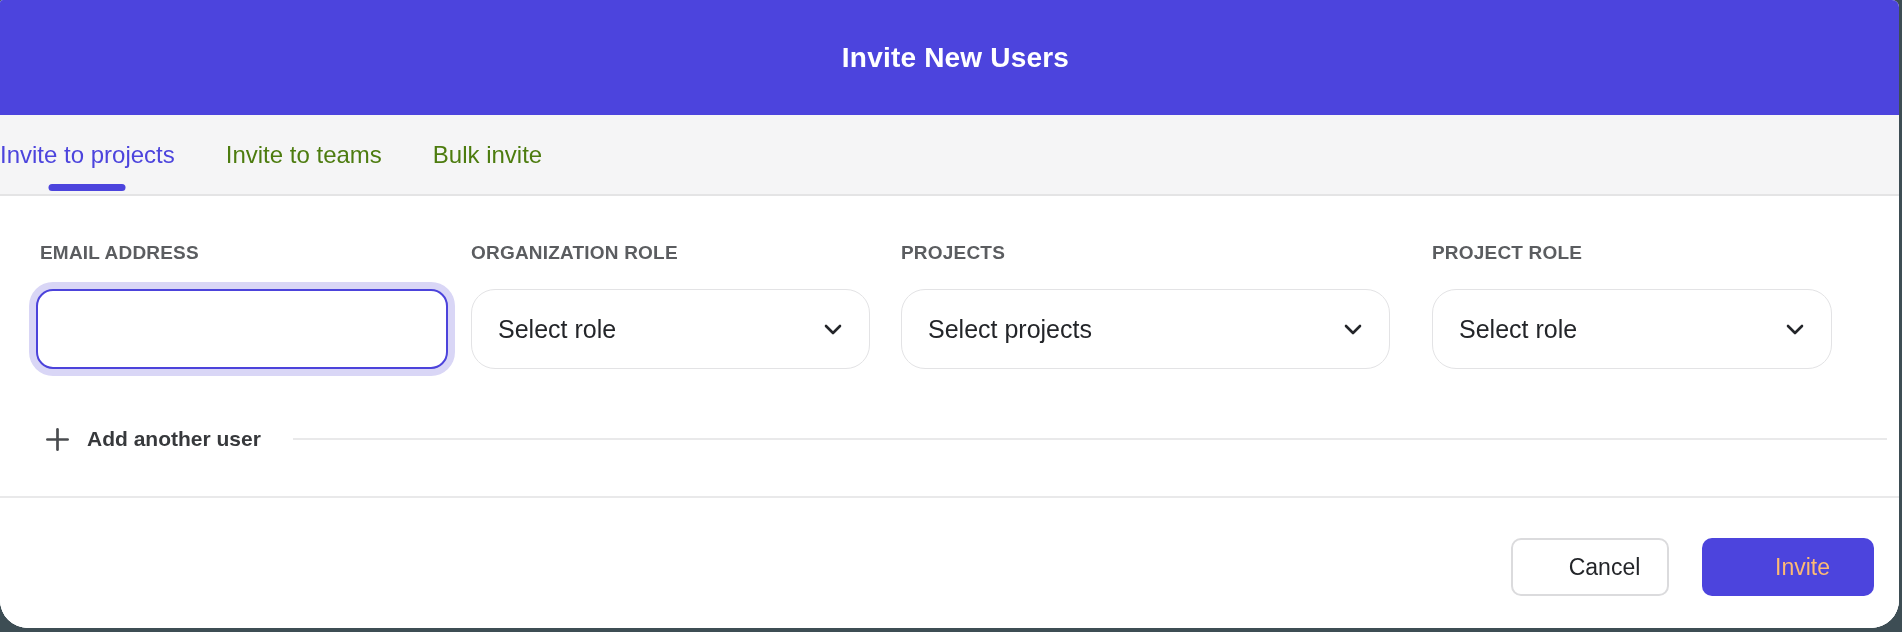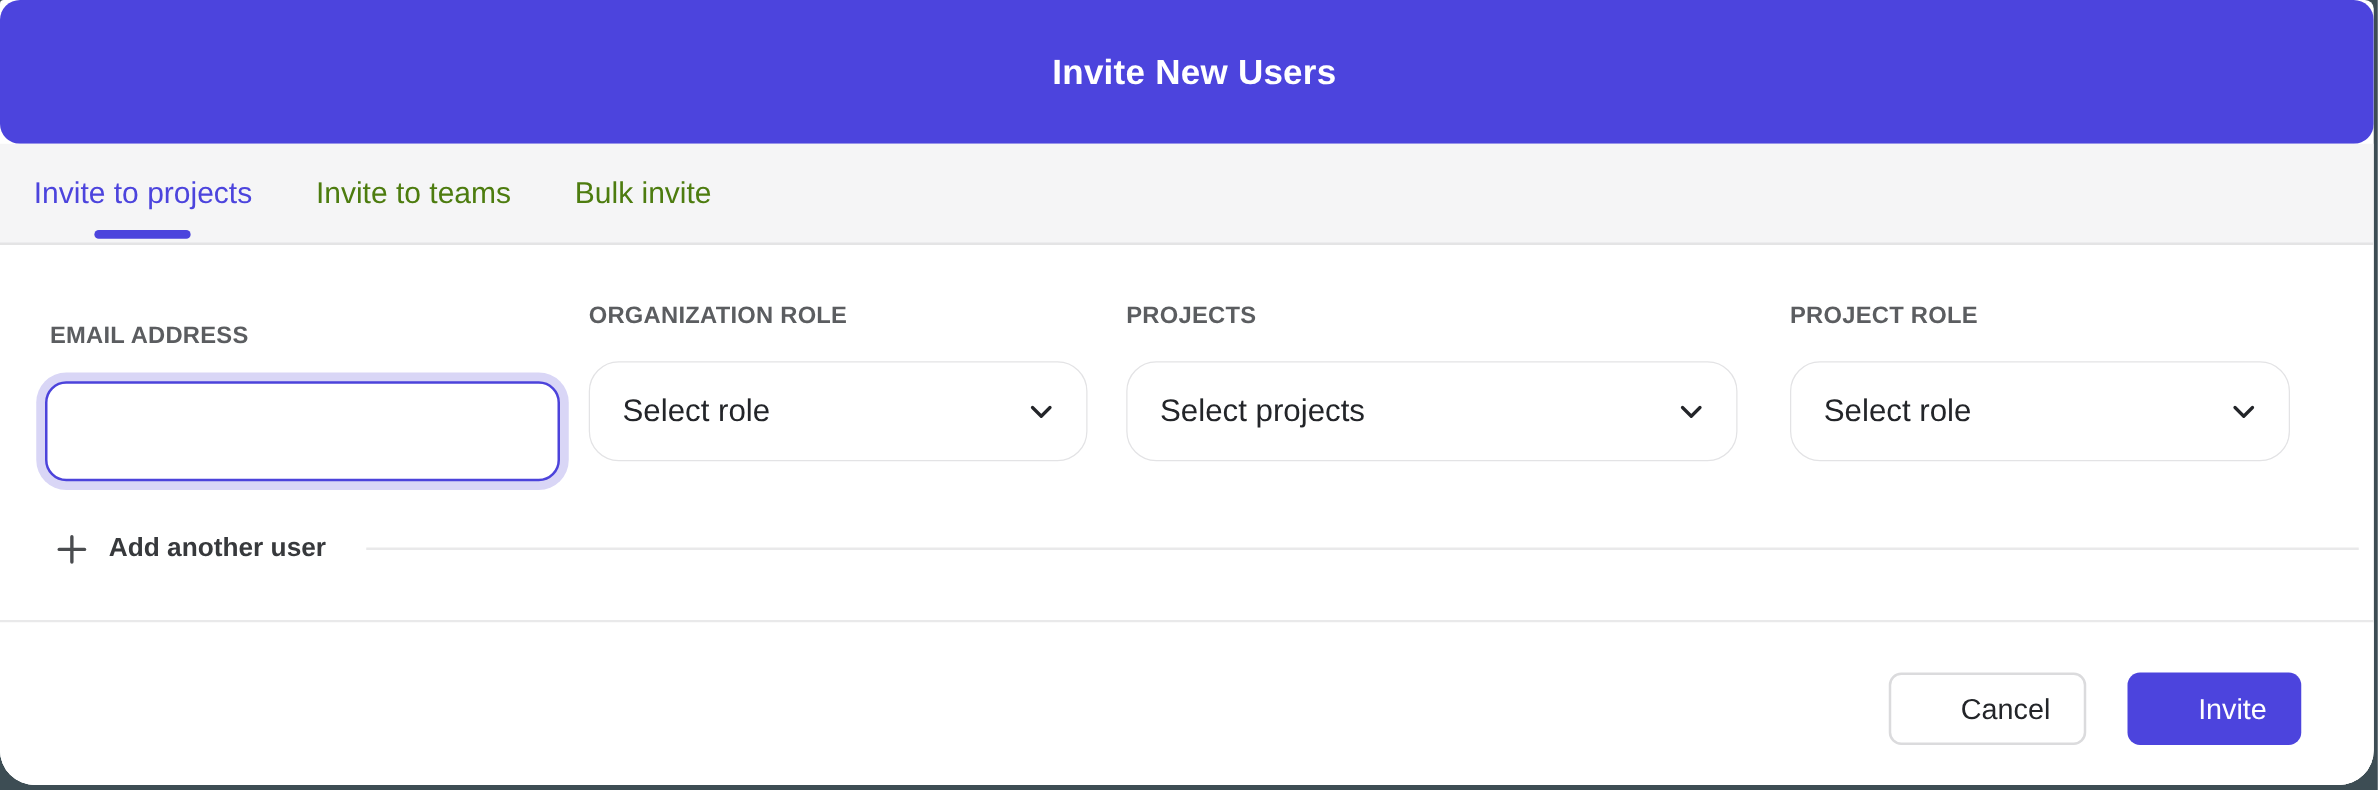--- a/index.html
+++ b/index.html
@@ -16,35 +16,35 @@
     width: 1899px; height: 628px;
     background: #ffffff;
     border-radius: 3px 7px 28px 28px;
     overflow: hidden;
   }
 
   
   .dialog-header {
     position: absolute; left: 0; top: 0; right: 0; height: 115px;
     background: #4c44dd;
-    display: flex; align-items: center; justify-content: center; border-radius: 16px;
+    display: flex; align-items: center; justify-content: center;
   }
   .dialog-title {
     color: #ffffff; font-size: 28px; font-weight: 700;
     letter-spacing: 0.2px;
     padding-left: 12px;
   }
 
   
   .tabbar {
     position: absolute; left: 0; top: 115px; right: 0; height: 81px;
     background: #f5f5f6;
     border-bottom: 2px solid #e4e4e5;
     display: flex; align-items: flex-end;
-    padding-left: 27px; gap: 51px;
+    gap: 51px;
   }
   .tab {
     position: relative; height: 100%;
     display: flex; align-items: center;
     font-size: 24px; font-weight: 500; color: #4d7c0f;
     cursor: pointer; white-space: nowrap;
   }
   .tab.active { color: #4c44dd; }
   .tab-indicator {
     display: none;
@@ -60,21 +60,21 @@
   .g1 { left: 36px;   width: 412px; }
   .g2 { left: 471px;  width: 399px; }
   .g3 { left: 901px;  width: 489px; }
   .g4 { left: 1432px; width: 400px; }
   .field-label {
     display: block;
     font-size: 19px; font-weight: 700; color: #5b5d60;
     letter-spacing: 0.2px; line-height: 22px;
     margin-bottom: 25px;
   }
-  .g1 .field-label { margin-left: 4px; margin-top: 16px; }
+  .g1 .field-label { margin-left: 4px; }
 
   .email-input {
     width: 100%; height: 80px;
     border: 2px solid #4c43db; border-radius: 17px;
     box-shadow: 0 0 0 7px #d9d6f6;
     outline: none;
     font-family: "Liberation Sans", sans-serif;
     font-size: 25px; color: #232529;
     padding: 0 24px;
     background: #ffffff;
@@ -123,22 +123,22 @@
     font-size: 23px; font-weight: 500;
     cursor: pointer;
     padding-left: 29px;
   }
   .btn-cancel {
     left: 1511px; width: 158px;
     background: #ffffff; color: #232529;
     border: 2px solid #dbdbdd;
   }
   .btn-invite {
-    left: 1702px; width: 139px;
-    background: #4c44dd; color: #ffffff;
+    left: 1702px; width: 172px;
+    background: #4c44dd; color: #fdba74;
     border: none;
   }
 </style>
 </head>
 <body>
 
 <div class="stage">
   <div class="modal">
 
     <div class="dialog-header">

